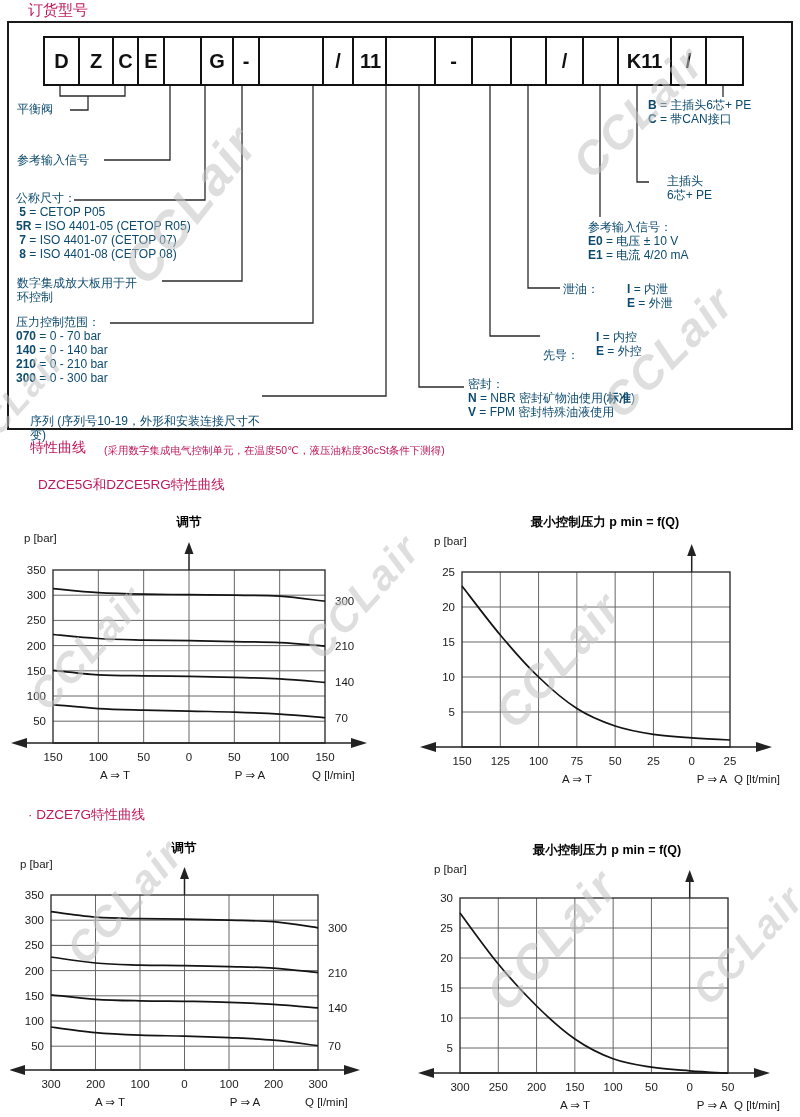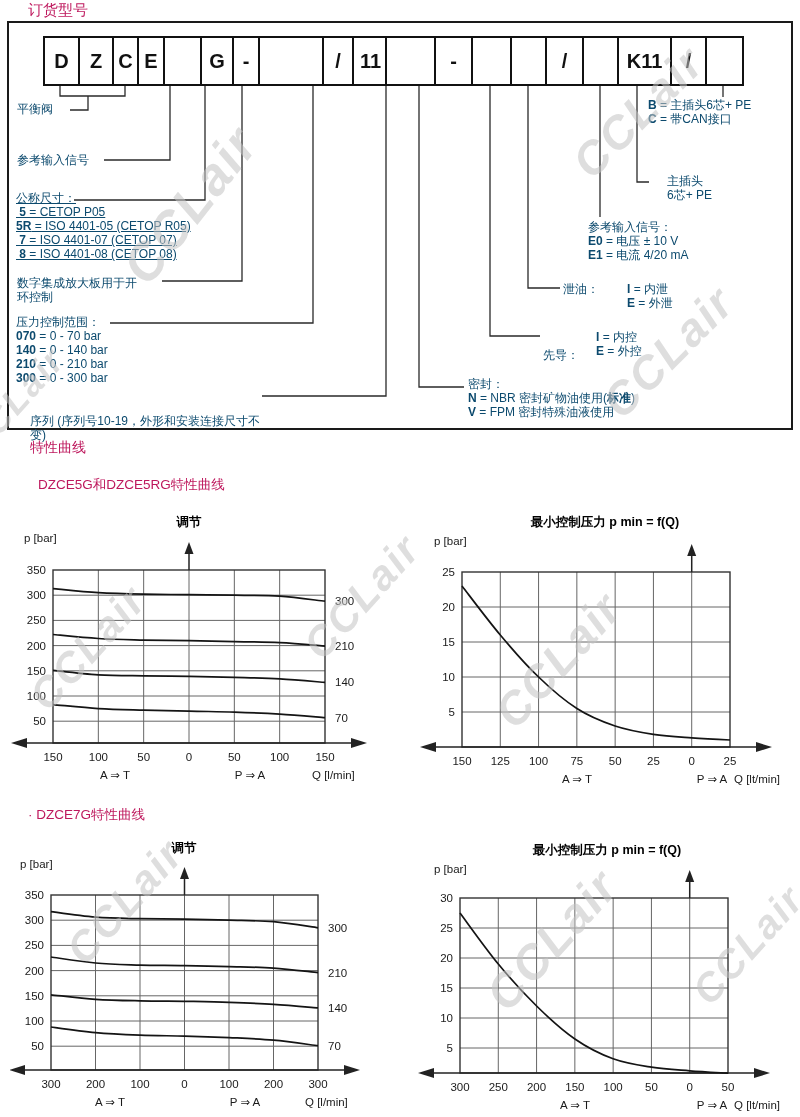--- a/index.html
+++ b/index.html
@@ -74,21 +74,21 @@
       <div class="cell" style="left: 670px; width: 37px;">/</div>
       <div class="cell" style="left: 705px; width: 39px;"></div>
     </div>
   <div id="ann-layer">
       <div class="ann" style="left: 17px; top: 102px;">
         <div class="ln">平衡阀</div>
       </div>
       <div class="ann" style="left: 17px; top: 153px;">
         <div class="ln">参考输入信号</div>
       </div>
-      <div class="ann" style="left: 16px; top: 191px; text-decoration: underline;">
+      <div class="ann" style="left: 16px; top: 191px;">
         <div class="ln">公称尺寸：</div>
         <div class="ln"><b> 5</b> = CETOP P05</div>
         <div class="ln"><b>5R</b> = ISO 4401-05 (CETOP R05)</div>
         <div class="ln"><b> 7</b> = ISO 4401-07 (CETOP 07)</div>
         <div class="ln"><b> 8</b> = ISO 4401-08 (CETOP 08)</div>
       </div>
       <div class="ann" style="left: 17px; top: 276px;">
         <div class="ln">数字集成放大板用于开</div>
         <div class="ln">环控制</div>
       </div>
@@ -131,20 +131,21 @@
         <div class="ln"><b>E</b> = 外控</div>
       </div>
       <div class="ann" style="left: 468px; top: 377px;">
         <div class="ln">密封：</div>
         <div class="ln"><b>N</b> = NBR 密封矿物油使用(<b>标准</b>)</div>
         <div class="ln"><b>V</b> = FPM 密封特殊油液使用</div>
       </div>
     </div>
 
   <div class="hd" id="curves-title">特性曲线</div>
+  <div class="hd" id="curves-note">(采用数字集成电气控制单元，在温度50℃，液压油粘度36cSt条件下测得)</div>
   <div class="hd" id="dzce5-heading">DZCE5G和DZCE5RG特性曲线</div>
   <div class="hd" id="dzce7-heading">· DZCE7G特性曲线</div>
 
   <div id="charts-layer">
       <svg width="390" height="300" class="chart" style="left: 10px; top: 510px;">
         <text x="36" y="64" class="tick" text-anchor="end">350</text>
         <line x1="43" y1="85.2" x2="315" y2="85.2" class="grid"></line>
         <text x="36" y="89.2" class="tick" text-anchor="end">300</text>
         <line x1="43" y1="110.4" x2="315" y2="110.4" class="grid"></line>
         <text x="36" y="114.4" class="tick" text-anchor="end">250</text>

